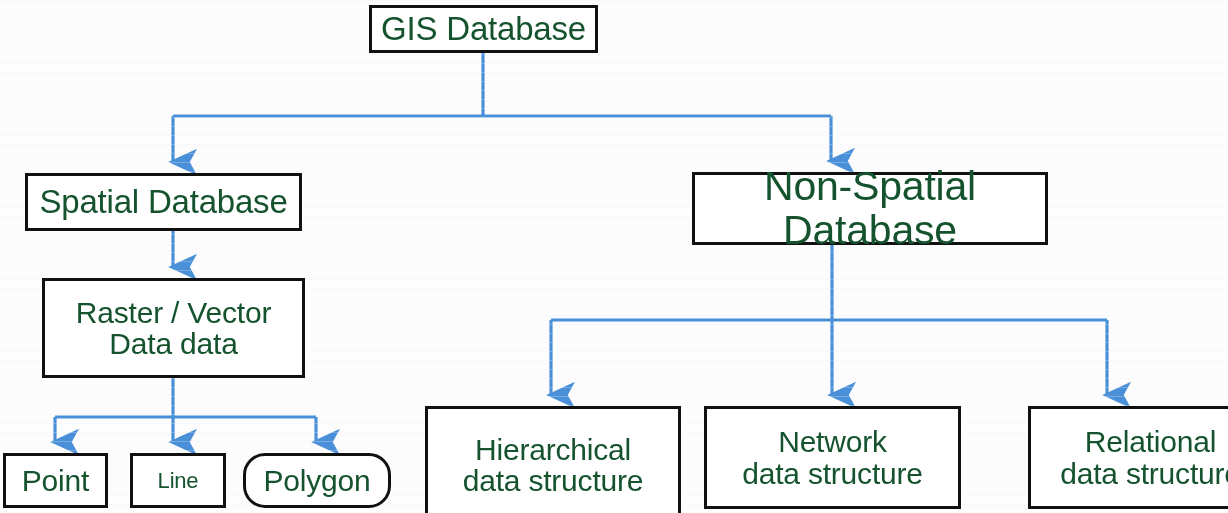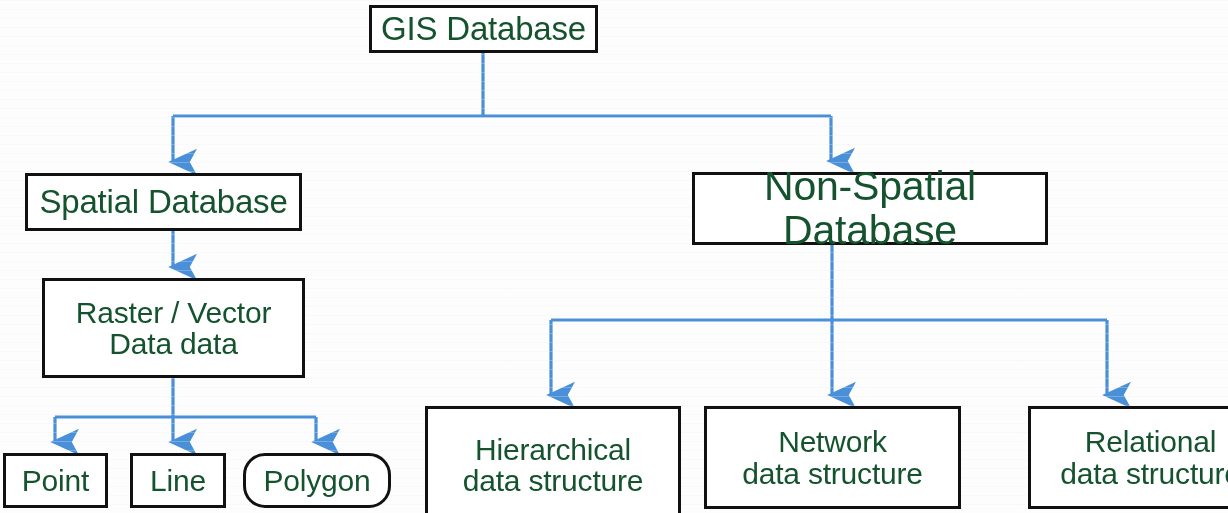--- a/index.html
+++ b/index.html
@@ -37,21 +37,21 @@
     line-height: 1.05;
     letter-spacing: -0.2px;
     white-space: pre-line;
     z-index: 3;
   }
   .n-root      { left: 369px; top: 5px;   width: 229px; height: 48px;  font-size: 33px; }
   .n-spatial   { left: 25px;  top: 173px; width: 277px; height: 58px;  font-size: 33px; }
   .n-nonspat   { left: 692px; top: 172px; width: 356px; height: 73px;  font-size: 41px; }
   .n-raster    { left: 42px;  top: 278px; width: 263px; height: 100px; font-size: 30px; }
   .n-point     { left: 3px;   top: 453px; width: 105px; height: 55px;  font-size: 30px; }
-  .n-line      { left: 130px; top: 453px; width: 96px;  height: 55px;  font-size: 30px; }
+  .n-line      { left: 130px; top: 453px; width: 96px;  height: 55px;  font-size: 22px; }
   .n-polygon   { left: 243px; top: 453px; width: 148px; height: 55px;  font-size: 30px; border-radius: 22px; }
   .n-hier      { left: 425px; top: 406px; width: 256px; height: 118px; font-size: 30px; }
   .n-network   { left: 704px; top: 406px; width: 257px; height: 103px; font-size: 30px; }
   .n-relation  { left: 1028px; top: 406px; width: 245px; height: 103px; font-size: 30px; }
   .scanlines {
     position: absolute;
     left: 0; top: 0;
     width: 1228px; height: 513px;
     z-index: 1;
     opacity: 0.5;

